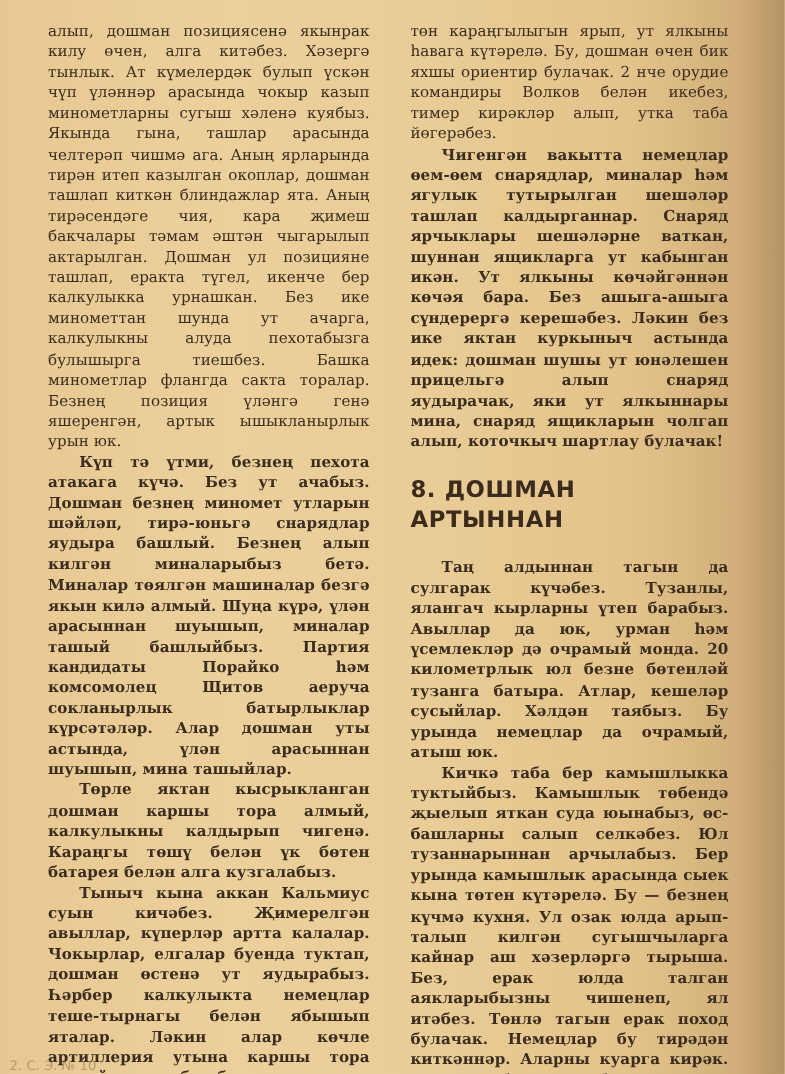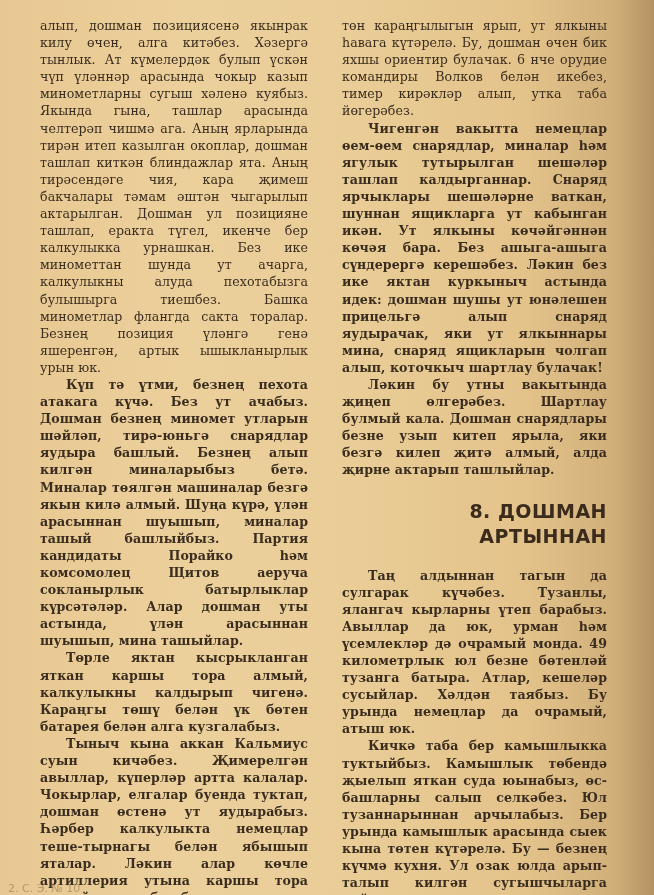--- a/index.html
+++ b/index.html
@@ -16,21 +16,21 @@
     font-size:12.6px; line-height:17.1px;
     text-align:justify; letter-spacing:0.05px;
   }
   .col.left { left:40px; width:268px; top:17px; }
   .col.right { left:342px; width:265px; top:17px; }
   .col p { margin:0; text-indent:0; }
   .col p.ind { text-indent:26px;font-weight:bold; }
   .col p.cont { text-indent:0; }
   .heading {
     font-family: "DejaVu Sans", "Liberation Sans", sans-serif;
-    font-weight:bold; text-align:right; font-size:19px; line-height:25px;
+    font-weight:bold; text-align:left; font-size:19px; line-height:25px;
     color:#3a2b1c; margin:20px 0 18px 0; letter-spacing:0.5px;
   }
   .heading span { display:block; }
   .footer {
     position:absolute; left:8px; bottom:0px; font-size:11px; color:#8a6f4e; opacity:.55;
     font-family:"DejaVu Sans", sans-serif;
   }
   .shadow-right {
     position:absolute; right:0; top:0; width:40px; height:100%;
     background: linear-gradient(90deg, rgba(0,0,0,0) 0%, rgba(90,60,30,.18) 100%);
@@ -38,34 +38,33 @@
   }
 </style>
 </head>
 <body>
 
 <div class="page">
 
   <div class="col left">
     <p class="cont">алып, дошман позициясенә якынрак килу өчен, алга китәбез. Хәзергә тынлык. Ат күмелердәк булып үскән чүп үләннәр арасында чокыр казып минометларны сугыш хәленә куябыз. Якында гына, ташлар арасында челтерәп чишмә ага. Аның ярларында тирән итеп казылган окоплар, дошман ташлап киткән блиндажлар ята. Аның тирәсендәге чия, кара җимеш бакчалары тәмам әштән чыгарылып актарылган. Дошман ул позицияне ташлап, еракта түгел, икенче бер калкулыкка урнашкан. Без ике минометтан шунда ут ачарга, калкулыкны алуда пехотабызга булышырга тиешбез. Башка минометлар флангда сакта торалар. Безнең позиция үләнгә генә яшеренгән, артык ышыкланырлык урын юк.</p>
     <p class="ind">Күп тә үтми, безнең пехота атакага күчә. Без ут ачабыз. Дошман безнең миномет утларын шәйләп, тирә-юньгә снарядлар яудыра башлый. Безнең алып килгән миналарыбыз бетә. Миналар төялгән машиналар безгә якын килә алмый. Шуңа күрә, үлән арасыннан шуышып, миналар ташый башлыйбыз. Партия кандидаты Порайко һәм комсомолец Щитов аеруча сокланырлык батырлыклар күрсәтәләр. Алар дошман уты астында, үлән арасыннан шуышып, мина ташыйлар.</p>
-    <p class="ind">Төрле яктан кысрыклангaн яткан каршы тора алмый, калкулыкны калдырып чигенә. Караңгы төшү белән үк бөтен батарея белән алга кузгалабыз.</p>
+    <p class="ind">Төрле яктан кысрыклангaн дошман каршы тора алмый, калкулыкны калдырып чигенә. Караңгы төшү белән үк бөтен батарея белән алга кузгалабыз.</p>
     <p class="ind">Тыныч кына аккан Кальмиус суын кичәбез. Җимерелгән авыллар, күперләр артта калалар. Чокырлар, елгалар буенда туктап, дошман өстенә ут яудырабыз. Һәрбер калкулыкта немецлар теше-тырнагы белән ябышып яталар. Ләкин алар көчле артиллерия утына каршы тора алмый, бер-бер артлы позицияләрен калдырып чигенәләр. Янган авыллардан, игеннәрдән төшкән яктылык белән бөтен кырлар яктырган. Шул кызыл яктылык эчендә совет гаскәрләре корыч стена булып алга баралар. Алга таба атлаган һәрбер адым шатлык тудыра. Совет җиребезнең дошманнан тазартыла баруы, шул бөек тарихи көрәштә катнашу һәркемдә горурлык хисләрен кузгата.</p>
 
   </div>
 
   <div class="col right">
-    <p class="cont">төн караңгылыгын ярып, ут ялкыны һавага күтәрелә. Бу, дошман өчен бик яхшы ориентир булачак. 6 нче орудие командиры Волков белән икебез, тимер кирәкләр алып, утка таба йөгерәбез.</p>
+    <p class="cont">төн караңгылыгын ярып, ут ялкыны һавага күтәрелә. Бу, дошман өчен бик яхшы ориентир булачак. 2 нче орудие командиры Волков белән икебез, тимер кирәкләр алып, утка таба йөгерәбез.</p>
     <p class="ind">Чигенгән вакытта немецлар өем-өем снарядлар, миналар һәм ягулык тутырылган шешәләр ташлап калдырганнар. Снаряд ярчыклары шешәләрне ваткан, шуннан ящикларга ут кабынган икән. Ут ялкыны көчәйгәннән көчәя бара. Без ашыга-ашыга сүндерергә керешәбез. Ләкин без ике яктан куркыныч астында идек: дошман шушы ут юнәлешен прицельгә алып снаряд яудырачак, яки ут ялкыннары мина, снаряд ящикларын чолгап алып, коточкыч шартлау булачак!</p>
-    <p class="ind">Ләкин бу утны вакытында җиңеп өлгерәбез. Шартлау булмый кала. Дошман снарядлары безне узып китеп ярыла, яки безгә килеп җитә алмый, алда җирне актарып ташлыйлар.</p>
 
     <div class="heading">
       <span>8. ДОШМАН АРТЫННАН</span>
     </div>
 
-    <p class="ind">Таң алдыннан тагын да сулгарак күчәбез. Тузанлы, ялангач кырларны үтеп барабыз. Авыллар да юк, урман һәм үсемлекләр дә очрамый монда. 49 километрлык юл безне бөтенләй тузанга батыра. Атлар, кешеләр сусыйлар. Хәлдән таябыз. Бу урында немецлар да очрамый, атыш юк.</p>
+    <p class="ind">Таң алдыннан тагын да сулгарак күчәбез. Тузанлы, ялангач кырларны үтеп барабыз. Авыллар да юк, урман һәм үсемлекләр дә очрамый монда. 20 километрлык юл безне бөтенләй тузанга батыра. Атлар, кешеләр сусыйлар. Хәлдән таябыз. Бу урында немецлар да очрамый, атыш юк.</p>
     <p class="ind">Кичкә таба бер камышлыкка туктыйбыз. Камышлык төбендә җыелып яткан суда юынабыз, өс-башларны салып селкәбез. Юл тузаннарыннан арчылабыз. Бер урында камышлык арасында сыек кына төтен күтәрелә. Бу — безнең күчмә кухня. Ул озак юлда арып-талып килгән сугышчыларга кайнар аш хәзерләргә тырыша. Без, ерак юлда талган аякларыбызны чишенеп, ял итәбез. Төнлә тагын ерак поход булачак. Немецлар бу тирәдән киткәннәр. Аларны куарга кирәк. Алар белән без тагын очраячакбыз.</p>
 
   </div>
 
   <div class="footer">2. С. Э. № 10</div>
   <div class="shadow-right"></div>
 </div>
 
 </body></html>

